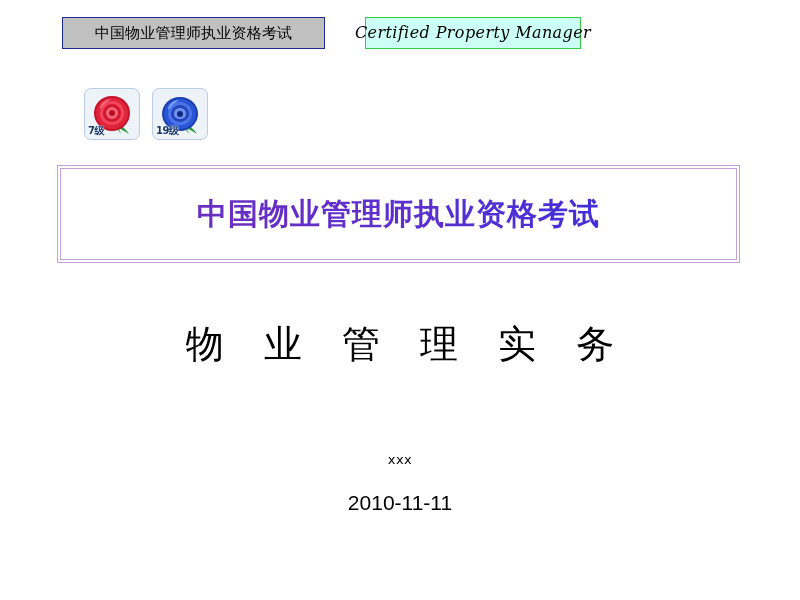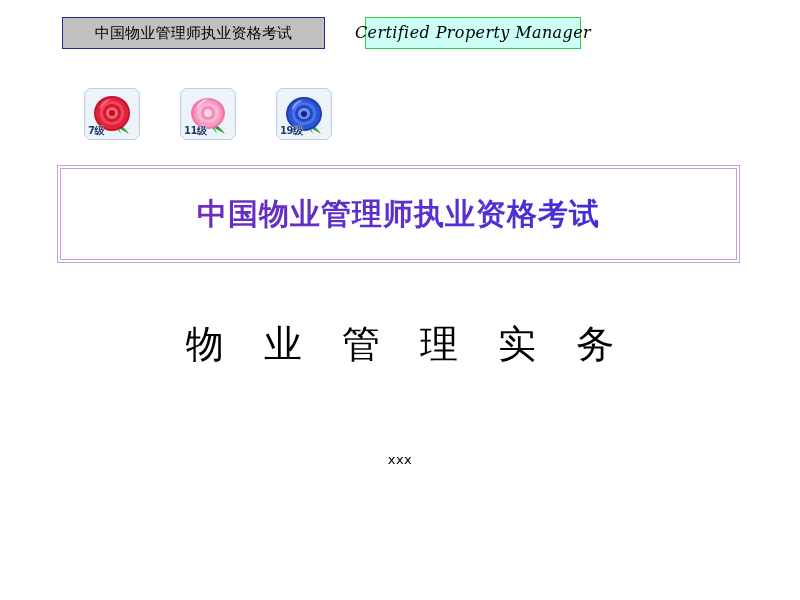--- a/index.html
+++ b/index.html
@@ -77,21 +77,21 @@
     font-size: 15px;
     font-family: "DejaVu Sans", "Liberation Sans", sans-serif;
   }
 
   
   .badges {
     position: absolute;
     left: 84px;
     top: 88px;
     display: flex;
-    gap: 40px;
+    gap: 12px;
   }
 
   .badge {
     position: relative;
     width: 56px;
     height: 52px;
     background: #eef3fa;
     border: 1px solid #b9cde4;
     border-radius: 7px;
     box-sizing: border-box;
@@ -239,35 +239,20 @@
           <path d="M27 12 C34 12 39 17 39 24 C39 31 34 36 27 36 C20 36 15 31 15 24 C15 17 20 12 27 12 Z" fill="#f0455a"></path>
           <path d="M27 15 C32 15 36 19 36 24 C36 29 32 33 27 33 C22 33 18 29 18 24 C18 19 22 15 27 15 Z" fill="#d4182f"></path>
           <path d="M27 18 C30 18 33 21 33 24 C33 27 30 30 27 30 C24 30 21 27 21 24 C21 21 24 18 27 18 Z" fill="#f4647a"></path>
           <path d="M27 21 C29 21 30 22 30 24 C30 26 29 27 27 27 C25 27 24 26 24 24 C24 22 25 21 27 21 Z" fill="#b8101f"></path>
           <path d="M15 18 C17 13 21 10 26 10 C22 13 18 15 16 20 Z" fill="#ff8095" opacity="0.75"></path>
         </g>
       </svg>
       <span class="lvl">7级</span>
     </div>
 
-    <div class="badge">
-      <svg class="rose-art" viewBox="0 0 54 50">
-        <g>
-          <path d="M31 33 C36 36 41 40 44 45 C39 42 34 39 30 37 Z" fill="#2f9e3f"></path>
-          <path d="M30 34 C33 37 35 41 36 45 C33 41 30 38 28 36 Z" fill="#4cc25c"></path>
-          <path d="M27 9 C37 9 44 16 44 24 C44 33 36 40 27 40 C18 40 10 33 10 24 C10 16 17 9 27 9 Z" fill="#f27aaa"></path>
-          <path d="M27 11 C35 11 41 17 41 24 C41 32 35 38 27 38 C19 38 13 32 13 24 C13 17 19 11 27 11 Z" fill="#f79ac2"></path>
-          <path d="M27 14 C33 14 38 18 38 24 C38 30 33 34 27 34 C21 34 16 30 16 24 C16 18 21 14 27 14 Z" fill="#fbb8d4"></path>
-          <path d="M27 17 C31 17 34 20 34 24 C34 28 31 31 27 31 C23 31 20 28 20 24 C20 20 23 17 27 17 Z" fill="#f48cb8"></path>
-          <path d="M27 20 C29 20 31 22 31 24 C31 27 29 28 27 28 C25 28 23 27 23 24 C23 22 25 20 27 20 Z" fill="#fcd2e4"></path>
-          <path d="M16 18 C18 13 22 10 27 10 C23 13 19 15 17 20 Z" fill="#ffd7e8" opacity="0.85"></path>
-        </g>
-      </svg>
-      <span class="lvl">11级</span>
-    </div>
 
     <div class="badge">
       <svg class="rose-art" viewBox="0 0 54 50">
         <g>
           <path d="M31 33 C36 36 41 40 44 45 C39 42 34 39 30 37 Z" fill="#2f9e3f"></path>
           <path d="M30 34 C33 37 35 41 36 45 C33 41 30 38 28 36 Z" fill="#4cc25c"></path>
           <path d="M27 8 C38 8 45 16 45 25 C45 34 37 42 27 42 C17 42 9 34 9 25 C9 16 16 8 27 8 Z" fill="#1b3fae"></path>
           <path d="M27 10 C36 10 43 17 43 25 C43 33 36 40 27 40 C18 40 11 33 11 25 C11 17 18 10 27 10 Z" fill="#2a55d6"></path>
           <path d="M27 13 C34 13 39 18 39 25 C39 31 34 36 27 36 C20 36 15 31 15 25 C15 18 20 13 27 13 Z" fill="#4a74e8"></path>
           <path d="M27 16 C32 16 36 20 36 25 C36 29 32 33 27 33 C22 33 18 29 18 25 C18 20 22 16 27 16 Z" fill="#2547bb"></path>
@@ -283,14 +268,15 @@
 
   <div class="title-frame">
     <div class="title-frame-text">中国物业管理师执业资格考试</div>
   </div>
 
   <div class="main-title">物 业 管 理 实 务</div>
 
 
   <div class="author">xxx</div>
 
+  <div class="slide-date">2010-11-11</div>
 
 </div>
 
 </body></html>

